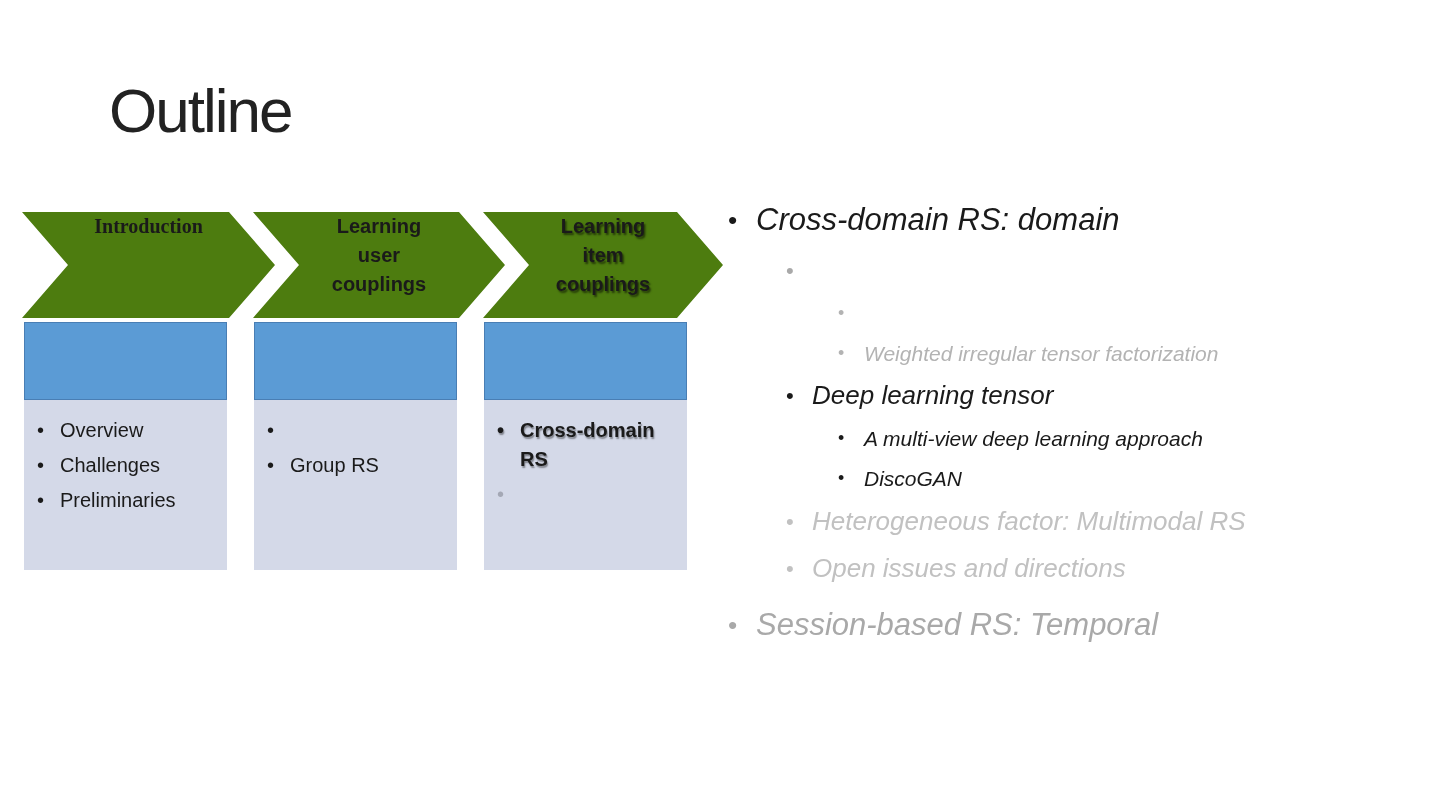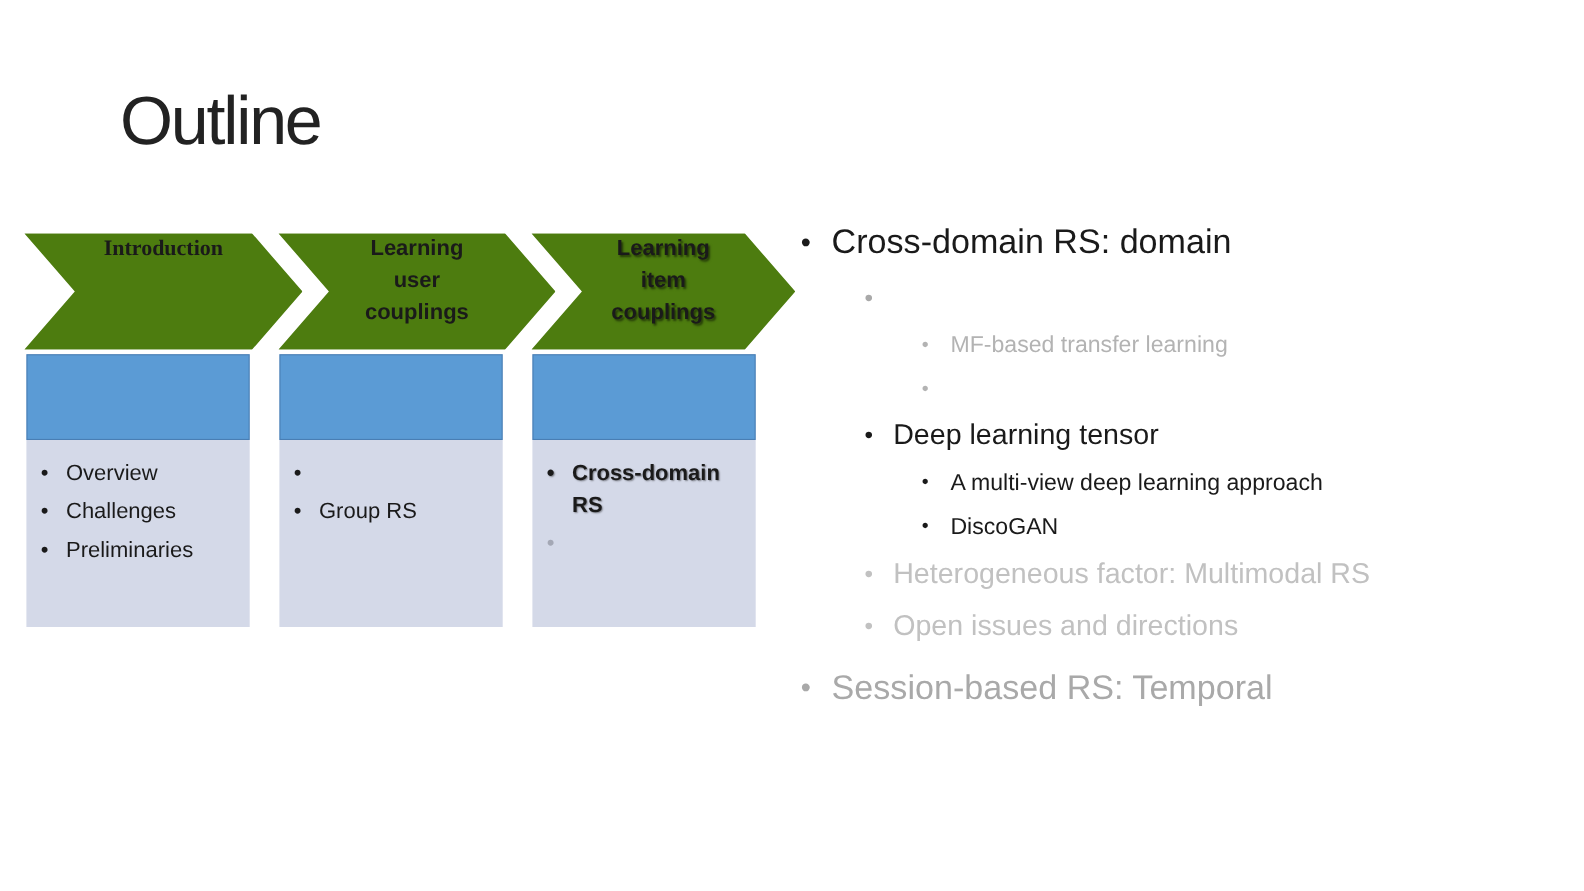--- a/index.html
+++ b/index.html
@@ -50,21 +50,21 @@
 
   
   .ol-row { position: absolute; left: 720px; width: 716px; display: flex; box-sizing: border-box; }
   .ol-row.l1 { padding-left: 8px;   font-size: 31px; line-height: 38px; }
   .ol-row.l2 { padding-left: 66px;  font-size: 26px; line-height: 33px; }
   .ol-row.l3 { padding-left: 118px; font-size: 21px; line-height: 27px; }
   .ol-bullet { flex: none; font-size: 0.85em; }
   .l1 .ol-bullet { width: 28px; }
   .l2 .ol-bullet { width: 26px; }
   .l3 .ol-bullet { width: 26px; }
-  .ol-text { flex: 1; }
+  .ol-text { flex: 1; font-style: italic; }
   .emphasis { color: #1a1a1a; }
   .muted    { color: #A9A9A9; }
   .muted2   { color: #B3B3B3; }
   .faded    { color: #C1C1C1; }
 </style>
 </head>
 <body>
 
 <div class="slide">
 
@@ -125,24 +125,24 @@
 
   <div class="ol-row l1 emphasis" style="top:201px;">
     <span class="ol-bullet">•</span>
     <span class="ol-text">Cross-domain RS: domain</span>
   </div>
   <div class="ol-row l2 muted" style="top:254px;">
     <span class="ol-bullet">•</span>
   </div>
   <div class="ol-row l3 muted2" style="top:300px;">
     <span class="ol-bullet">•</span>
-    <span class="ol-text">MF-based transfer learning</span>
   </div>
   <div class="ol-row l3 muted2" style="top:340px;">
     <span class="ol-bullet">•</span>
+    <span class="ol-text">Weighted irregular tensor factorization</span>
   </div>
   <div class="ol-row l2 emphasis" style="top:379px;">
     <span class="ol-bullet">•</span>
     <span class="ol-text">Deep learning tensor</span>
   </div>
   <div class="ol-row l3 emphasis" style="top:425px;">
     <span class="ol-bullet">•</span>
     <span class="ol-text">A multi-view deep learning approach</span>
   </div>
   <div class="ol-row l3 emphasis" style="top:465px;">

